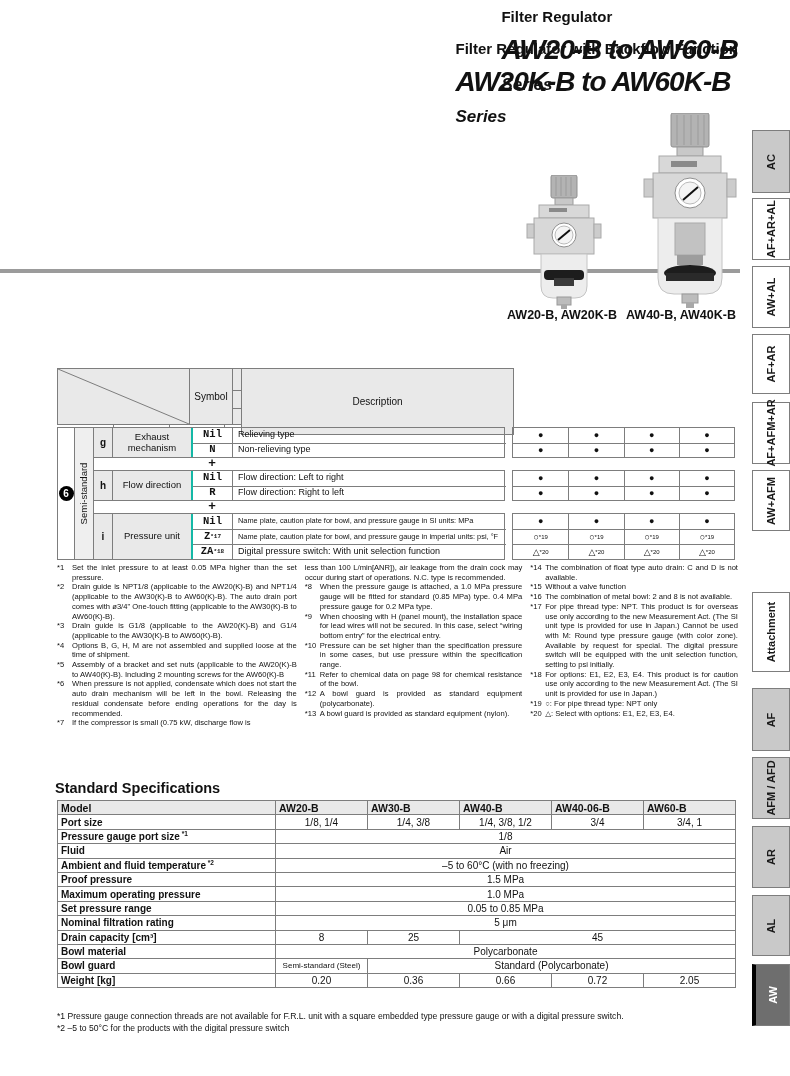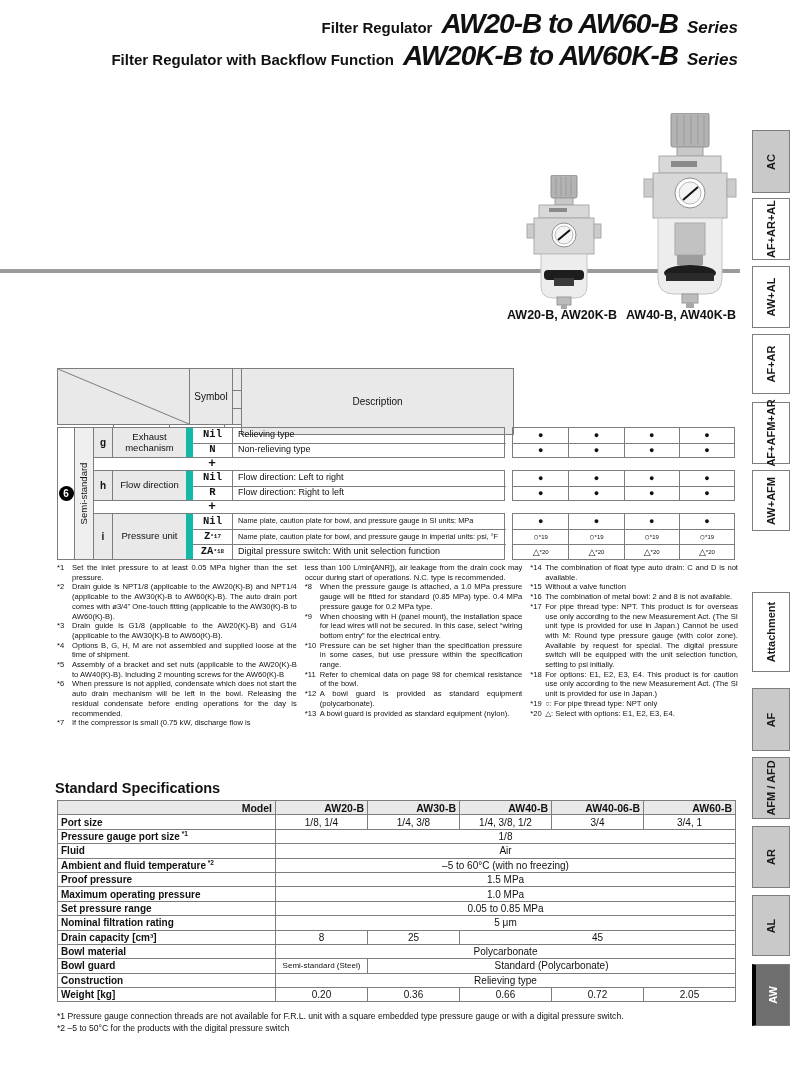--- a/index.html
+++ b/index.html
@@ -1,20 +1,20 @@
 <!DOCTYPE html>
 <html><head>
 <meta charset="utf-8">
 <style>
   html,body{margin:0;padding:0;background:#fff;}
   body{position:relative;width:790px;height:1076px;overflow:hidden;
        font-family:"Liberation Sans",sans-serif;color:#111;}
 
   
-  .titleline{position:absolute;right:52px;display:flex;align-items:baseline;gap:9px;white-space:nowrap;}
+  .titleline{position:absolute;right:52px;display:flex;align-items:baseline;gap:9px;white-space:nowrap;flex-direction:column;}
   #title1{top:8px;}
   #title2{top:40px;}
   .t-prefix{font-weight:bold;font-size:15px;}
   .t-model{font-weight:bold;font-style:italic;font-size:28px;letter-spacing:-1px;}
   .t-series{font-weight:bold;font-style:italic;font-size:17px;text-align:center;}
 
   
   #rule{position:absolute;left:0;top:269px;width:740px;height:4px;background:#9b9b9b;}
   .prodlabel{position:absolute;top:308px;font-weight:bold;font-size:12.5px;text-align:center;width:150px;}
   #plabel1{left:487px;}
@@ -49,21 +49,21 @@
            font-weight:bold;}
   #sh-b1 .circnum{width:14px;height:14px;font-size:10px;}
   #rail-six{left:0;top:59px;width:18px;height:133px;background:#fff;}
   #rail-six .circnum{width:15px;height:15px;font-size:10px;}
   #rail-semi{left:17px;top:59px;width:20px;height:133px;background:#efefef;}
   #rail-semi span{transform:rotate(-90deg);white-space:nowrap;font-size:9.5px;}
   .grp{position:absolute;left:36px;width:412px;box-sizing:border-box;border:1px solid #7d7d7d;
        display:grid;grid-template-columns:19px 80px 40px 273px;}
   .gcell{box-sizing:border-box;display:flex;align-items:center;justify-content:center;text-align:center;line-height:1.1;}
   .glet{grid-column:1;background:#e9e9e9;font-weight:bold;font-size:10px;border-right:1px solid #7d7d7d;}
-  .gname{grid-column:2;background:#e9e9e9;font-size:9.5px;border-right:7px solid #14b8a6;padding:0 3px;}
+  .gname{grid-column:2;background:#e9e9e9;font-size:9.5px;border-right:2px solid #14b8a6;padding:0 3px;}
   .gsym{grid-column:3;font-weight:bold;font-size:10.5px;border-right:1px solid #7d7d7d;font-family:Liberation Mono, monospace;}
   .gdesc{grid-column:4;justify-content:flex-start;text-align:left;padding-left:5px;font-size:9px;}
   .gdesc.sm{font-size:7.4px;}
   .bt{border-top:1px solid #7d7d7d;}
   .dots{position:absolute;left:455px;width:223px;box-sizing:border-box;border:1px solid #7d7d7d;
         display:grid;grid-template-columns:repeat(4,1fr);}
   .dcell{box-sizing:border-box;display:flex;align-items:center;justify-content:center;font-size:9px;line-height:1;}
   .dcell.bl{border-left:1px solid #7d7d7d;}
   .dcell sup,.gsym sup{font-size:6px;vertical-align:super;line-height:0;}
   .plus{position:absolute;left:135px;width:40px;text-align:center;font-size:13px;font-weight:bold;line-height:12px;}
@@ -75,21 +75,21 @@
   #fncol1{width:247px;} #fncol2{width:224px;} #fncol3{width:214px;}
   .fn{display:flex;}
   .fnn{flex:0 0 15px;}
   .fnt{flex:1;text-align:justify;}
 
   
   #spec-heading{position:absolute;left:55px;top:780px;font-size:14.5px;font-weight:bold;}
   #spec-table{position:absolute;left:57px;top:800px;width:678px;border-collapse:collapse;table-layout:fixed;}
   #spec-table th,#spec-table td{border:1px solid #7d7d7d;height:14.4px;padding:0 3px;box-sizing:border-box;
       font-size:10px;overflow:hidden;white-space:nowrap;}
-  #spec-table th{background:#e9e9e9;font-weight:bold;font-size:10.5px;text-align:right;}
+  #spec-table th{background:#e9e9e9;font-weight:bold;font-size:10.5px;text-align:left;}
   #spec-table td.lab{font-weight:bold;text-align:left;}
   #spec-table td.val{text-align:center;}
   #spec-table td.val.sm{font-size:8px;}
   #spec-table sup{font-size:6.5px;}
   #spec-notes{position:absolute;left:57px;top:1011px;font-size:8.6px;line-height:11.5px;}
 
   svg{display:block;}
 </style>
 </head>
 <body>
@@ -448,24 +448,20 @@
       <tr>
         <td class="lab">Bowl material</td>
         <td class="val" colspan="5">Polycarbonate</td>
       </tr>
       <tr>
         <td class="lab">Bowl guard</td>
         <td class="val sm" colspan="1">Semi-standard (Steel)</td>
         <td class="val" colspan="4">Standard (Polycarbonate)</td>
       </tr>
       <tr>
-        <td class="lab">Construction</td>
-        <td class="val" colspan="5">Relieving type</td>
-      </tr>
-      <tr>
         <td class="lab">Weight [kg]</td>
         <td class="val" colspan="1">0.20</td>
         <td class="val" colspan="1">0.36</td>
         <td class="val" colspan="1">0.66</td>
         <td class="val" colspan="1">0.72</td>
         <td class="val" colspan="1">2.05</td>
       </tr>
     </tbody>
 </table>
 <div id="spec-notes">

